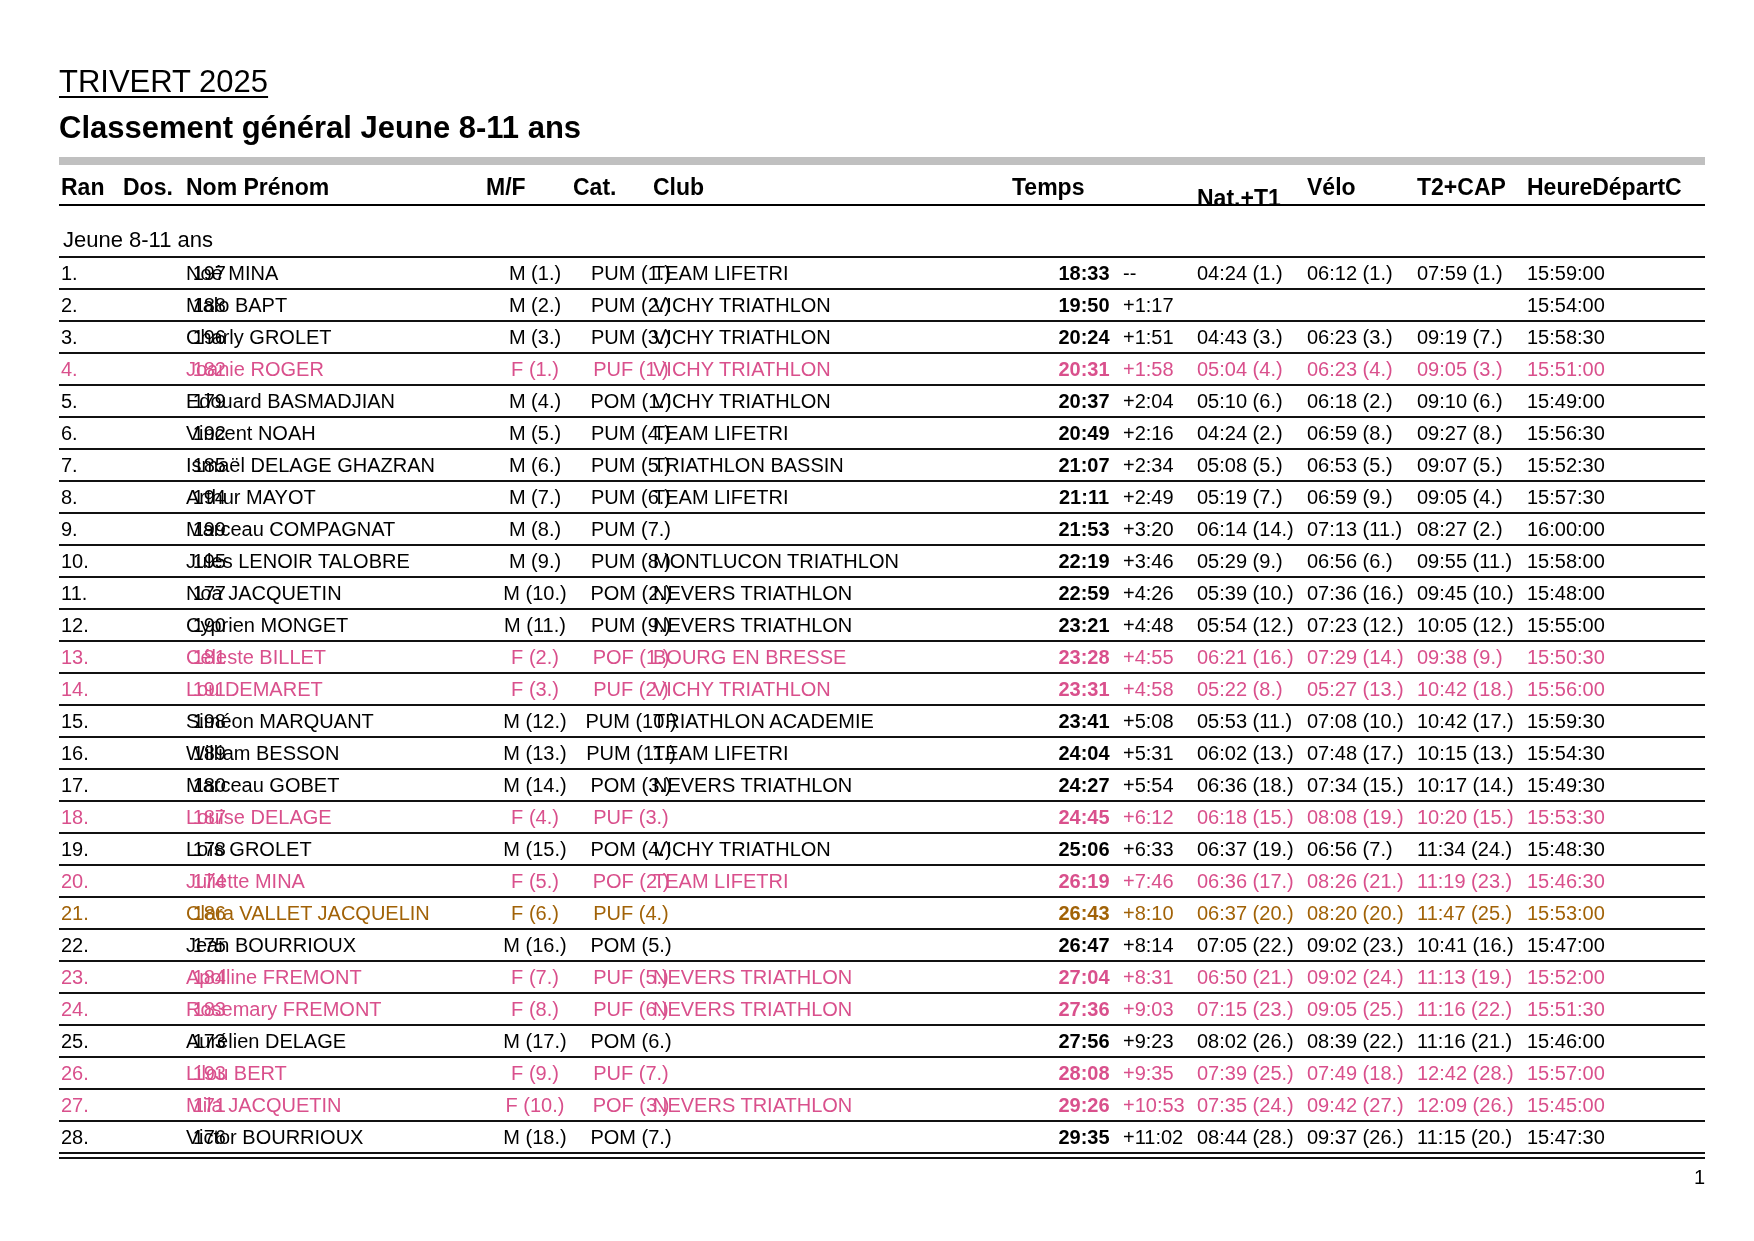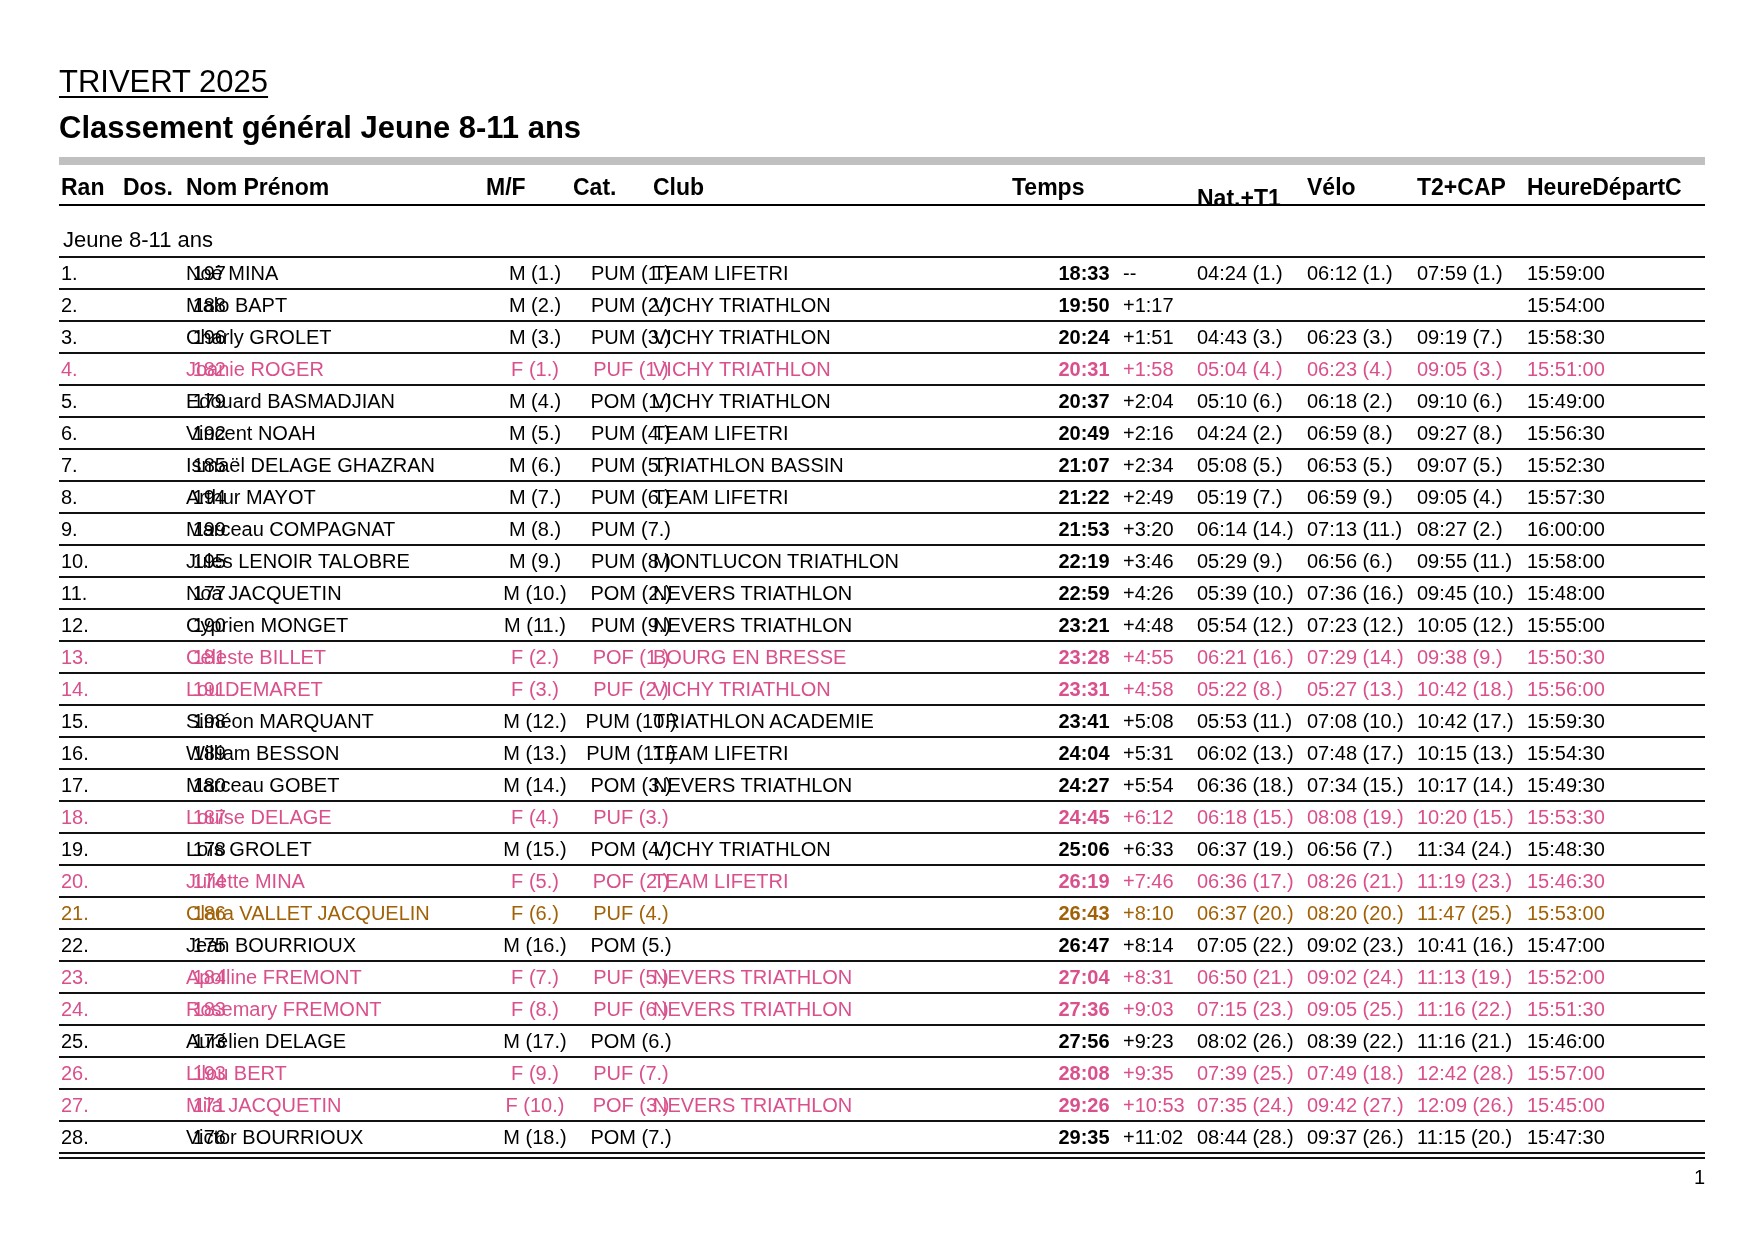--- a/index.html
+++ b/index.html
@@ -168,21 +168,21 @@
         <span class="c-run">09:07 (5.)</span>
         <span class="c-start">15:52:30</span>
       </div>
       <div class="row">
         <span class="c-rank">8.</span>
         <span class="c-bib">194</span>
         <span class="c-name">Arthur MAYOT</span>
         <span class="c-sex">M (7.)</span>
         <span class="c-cat">PUM (6.)</span>
         <span class="c-club">TEAM LIFETRI</span>
-        <span class="c-time time">21:22</span>
+        <span class="c-time time">21:11</span>
         <span class="c-gap">+2:49</span>
         <span class="c-swim">05:19 (7.)</span>
         <span class="c-bike">06:59 (9.)</span>
         <span class="c-run">09:05 (4.)</span>
         <span class="c-start">15:57:30</span>
       </div>
       <div class="row">
         <span class="c-rank">9.</span>
         <span class="c-bib">199</span>
         <span class="c-name">Marceau COMPAGNAT</span>

